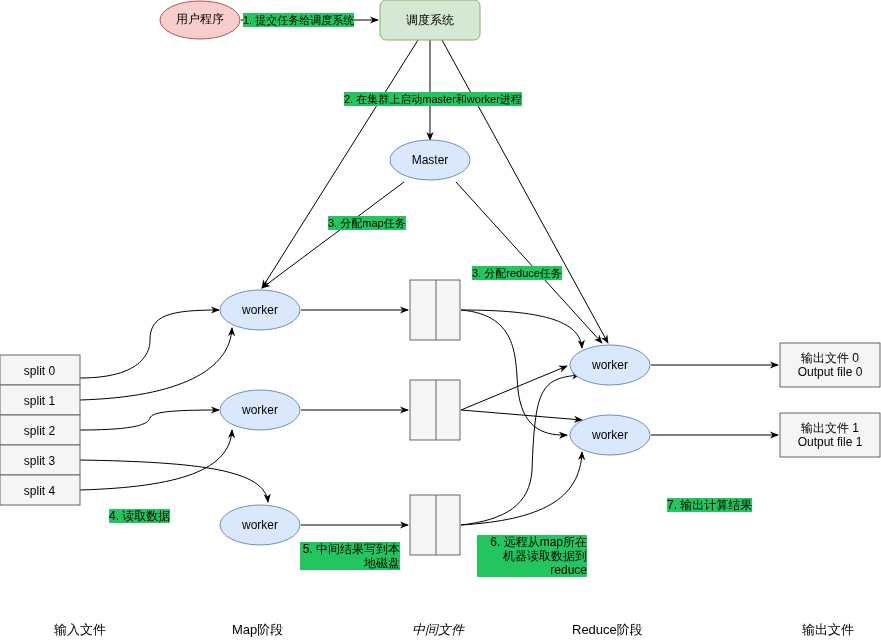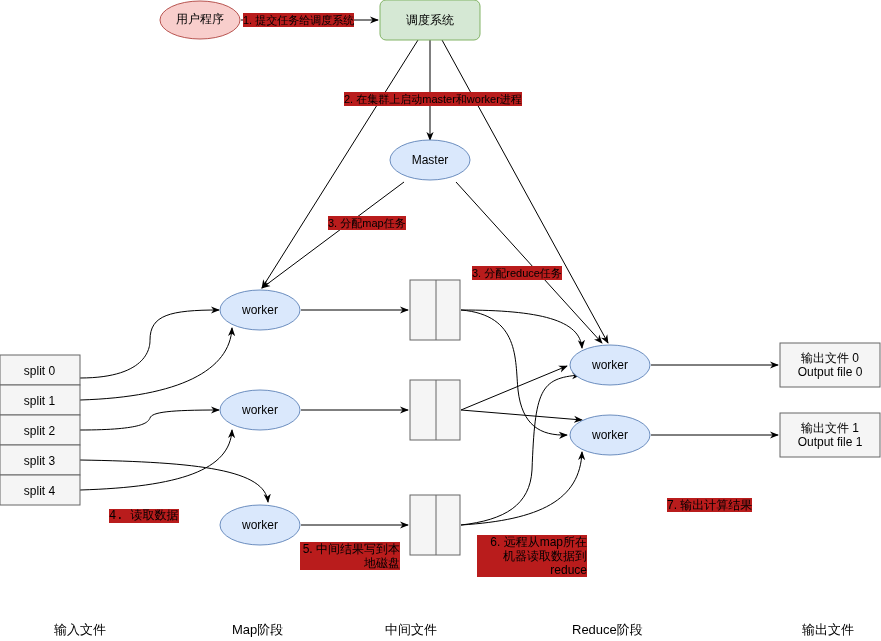--- a/index.html
+++ b/index.html
@@ -1,19 +1,19 @@
 <!DOCTYPE html>
 <html><head>
 <meta charset="utf-8">
 <style>
   html, body { margin: 0; padding: 0; background: #ffffff; }
   body { width: 881px; height: 641px; position: relative; overflow: hidden;
          font-family: "Liberation Sans", "DejaVu Sans", sans-serif; color: #000; }
   #diagram { position: absolute; left: 0; top: 0; width: 881px; height: 641px; }
-  .lbl { position: absolute; font-size: 12px; line-height: 14px; white-space: nowrap; background: #b91c1c; }
+  .lbl { position: absolute; font-size: 12px; line-height: 14px; white-space: nowrap; background: #22c55e; }
   .lbl-c { text-align: right; }
   .node-text { position: absolute; display: flex; align-items: center; justify-content: center;
                font-size: 12px; text-align: center; line-height: 14px; pointer-events: none; }
   .stage { position: absolute; top: 621px; font-size: 13px; white-space: nowrap; }
   .split-text { position: absolute; left: 0; width: 79px; height: 30px; display: flex;
                 align-items: center; justify-content: center; font-size: 12px; }
 </style>
 </head>
 <body>
 
@@ -116,29 +116,29 @@
 </div>
 <div class="node-text" style="left:780px;top:413px;width:100px;height:44px;flex-direction:column;border-radius:18px;">
   <span>输出文件 1</span>
   <span>Output file 1</span>
 </div>
 
 <div class="lbl" style="left:243px;top:13px;font-size:11px;">1. 提交任务给调度系统</div>
 <div class="lbl" style="left:344px;top:92px;font-size:11px;">2. 在集群上启动master和worker进程</div>
 <div class="lbl" style="left:328px;top:216px;font-size:11px;">3. 分配map任务</div>
 <div class="lbl" style="left:472px;top:266px;font-size:11px;">3. 分配reduce任务</div>
-<div class="lbl" style="left:109px;top:509px;font-size:12px;font-family:Liberation Mono, monospace;">4. 读取数据</div>
+<div class="lbl" style="left:109px;top:509px;font-size:12px;">4. 读取数据</div>
 <div class="lbl lbl-c" style="left:300px;top:542px;width:100px;font-size:12px;">
   <div>5. 中间结果写到本</div>
   <div>地磁盘</div>
 </div>
 <div class="lbl lbl-c" style="left:477px;top:535px;width:110px;font-size:12px;">
   <div>6. 远程从map所在</div>
   <div>机器读取数据到</div>
   <div>reduce</div>
 </div>
 <div class="lbl" style="left:667px;top:498px;font-size:12px;">7. 输出计算结果</div>
 
 <div class="stage" style="left:18px;margin-left:36px;">输入文件</div>
 <div class="stage" style="left:232px;">Map阶段</div>
-<div class="stage" style="left:385px;">中间文件</div>
+<div class="stage" style="left:412px;font-style:italic;">中间文件</div>
 <div class="stage" style="left:572px;">Reduce阶段</div>
 <div class="stage" style="left:802px;">输出文件</div>
 
 </body></html>

